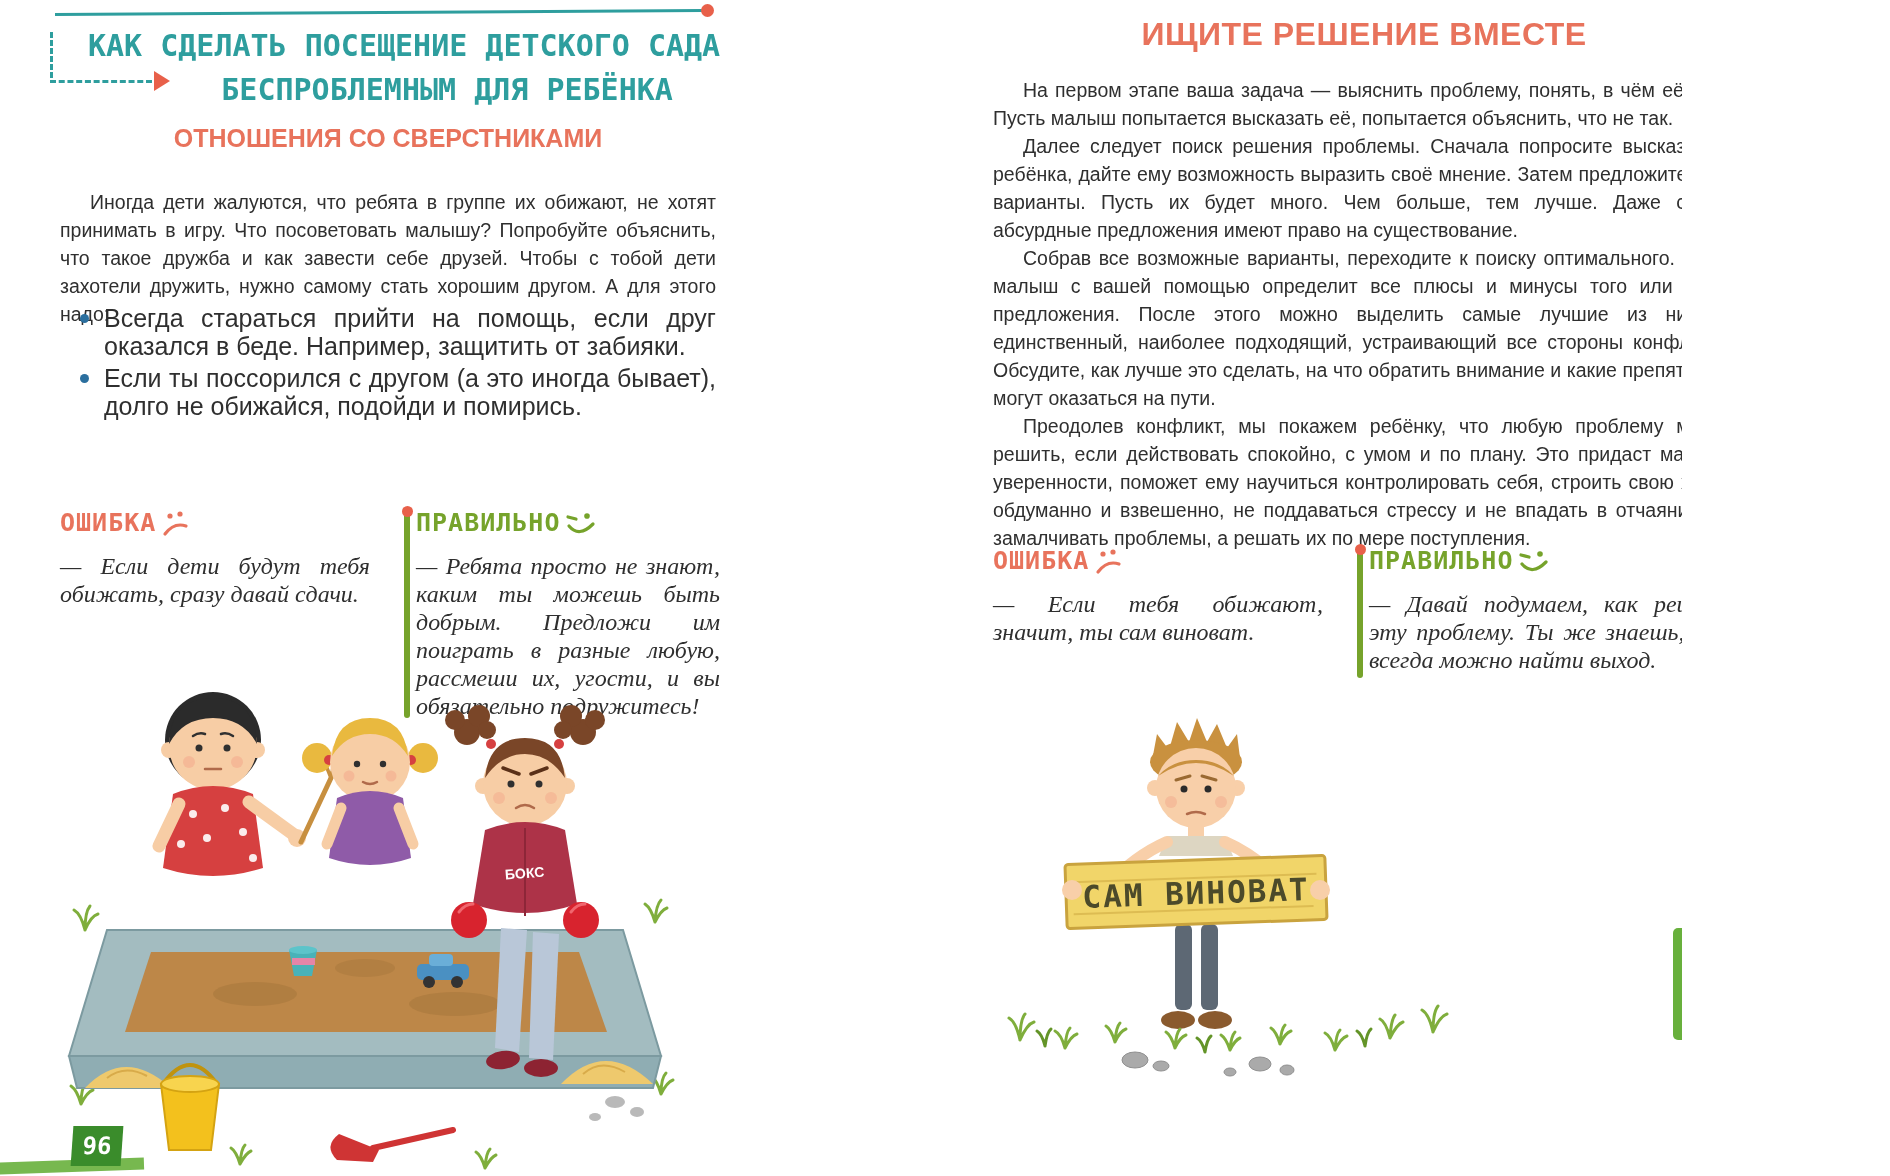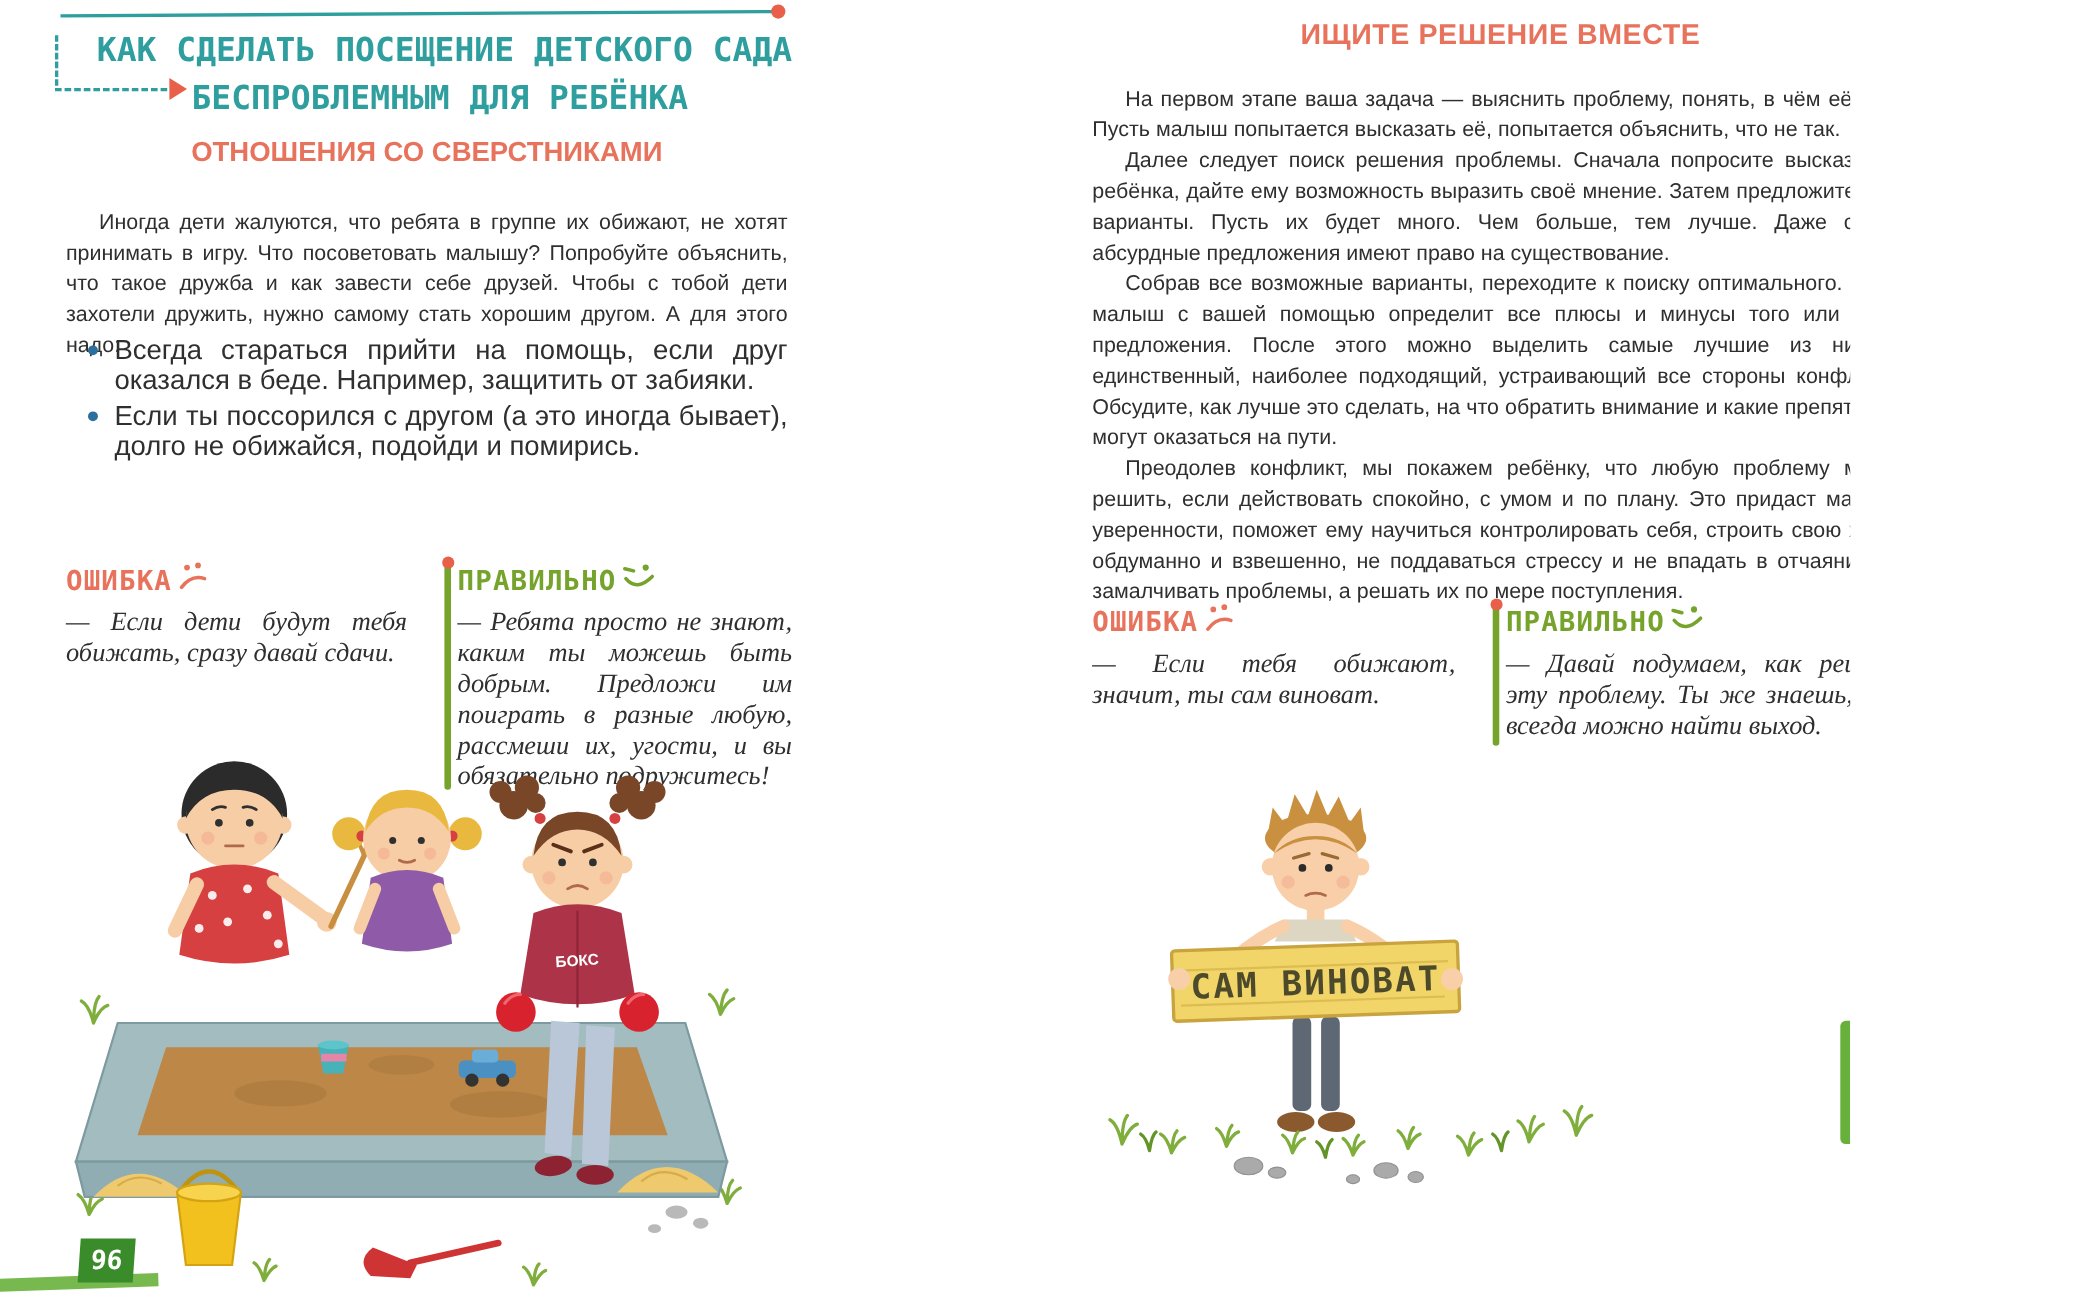--- a/index.html
+++ b/index.html
@@ -13,47 +13,47 @@
   
   .title-topline{position:absolute;left:55px;top:13px;width:648px;height:3px;background:#2e9e9e;
                  transform:rotate(-0.35deg);transform-origin:left center;}
   .title-topdot{position:absolute;left:701px;top:4px;width:13px;height:13px;border-radius:50%;background:#e8604a;}
   .dash-v{position:absolute;left:50px;top:32px;height:46px;border-left:3px dashed #2e9e9e;}
   .dash-h{position:absolute;left:50px;top:80px;width:102px;border-top:3px dashed #2e9e9e;}
   .title-arrow{position:absolute;left:154px;top:71px;width:0;height:0;
                border-left:16px solid #e8604a;border-top:10px solid transparent;border-bottom:10px solid transparent;}
   .main-title{position:absolute;top:24px;left:88px;font-family:"DejaVu Sans Mono",monospace;
               font-weight:bold;font-size:30px;line-height:44px;color:#2e9e9e;white-space:nowrap;}
-  .main-title .t2{display:block;padding-left:86px;}
+  .main-title .t2{display:block;padding-left:86px;text-align:center;}
 
   .section-heading{position:absolute;top:122px;left:60px;width:656px;text-align:center;
                    color:#e8735c;font-weight:bold;font-size:25px;line-height:32px;}
 
   
   .intro{position:absolute;top:188px;left:60px;width:656px;}
   .para{font-size:19.5px;line-height:28px;text-align:justify;text-indent:30px;color:#2f2f2f;hyphens:auto;}
   .bullets{position:absolute;top:304px;left:60px;width:656px;}
   .bullet-item{display:flex;margin-bottom:4px;}
   .bullet-dot{flex:0 0 auto;width:9px;height:9px;border-radius:50%;background:#2b6f9e;margin:10px 15px 0 20px;}
   .bullet-text{font-size:25px;line-height:28px;text-align:justify;hyphens:auto;flex:1;}
 
   .right-heading{position:absolute;top:16px;left:48px;width:742px;text-align:center;
-                 color:#e8735c;font-weight:bold;font-size:26px;letter-spacing:.5px;}
+                 color:#e8735c;font-weight:bold;font-size:32px;letter-spacing:.5px;}
   .right-body{position:absolute;top:76px;left:48px;width:742px;}
 
   
   .verdicts{position:absolute;display:flex;gap:34px;}
   .verdicts-left{left:60px;top:508px;width:660px;}
   .verdicts-right{left:48px;top:546px;width:742px;}
   .v-col{position:relative;}
   .verdicts-left .mistake{width:310px;flex:0 0 auto;}
   .verdicts-left .correct{flex:1;}
   .verdicts-right .mistake{width:330px;flex:0 0 auto;}
   .verdicts-right .correct{flex:1;}
-  .v-label-row{display:flex;align-items:flex-end;gap:1px;margin-bottom:10px;}
+  .v-label-row{display:flex;align-items:flex-start;gap:1px;margin-bottom:10px;}
   .v-label{font-family:"DejaVu Sans Mono",monospace;font-weight:bold;font-size:25px;letter-spacing:1px;}
   .mistake .v-label{color:#e8735c;}
   .correct .v-label{color:#76a32b;}
   .quote{font-family:"Liberation Serif",serif;font-style:italic;font-size:24px;line-height:28px;text-align:justify;}
   .correct{padding-left:12px;}
   .gbar{position:absolute;left:0;top:4px;width:6px;background:#76a32b;border-radius:3px;}
   .verdicts-left .gbar{height:206px;}
   .verdicts-right .gbar{height:128px;}
   .gbar::after{content:"";position:absolute;top:-6px;left:-2.5px;width:11px;height:11px;border-radius:50%;background:#e8604a;}
 

